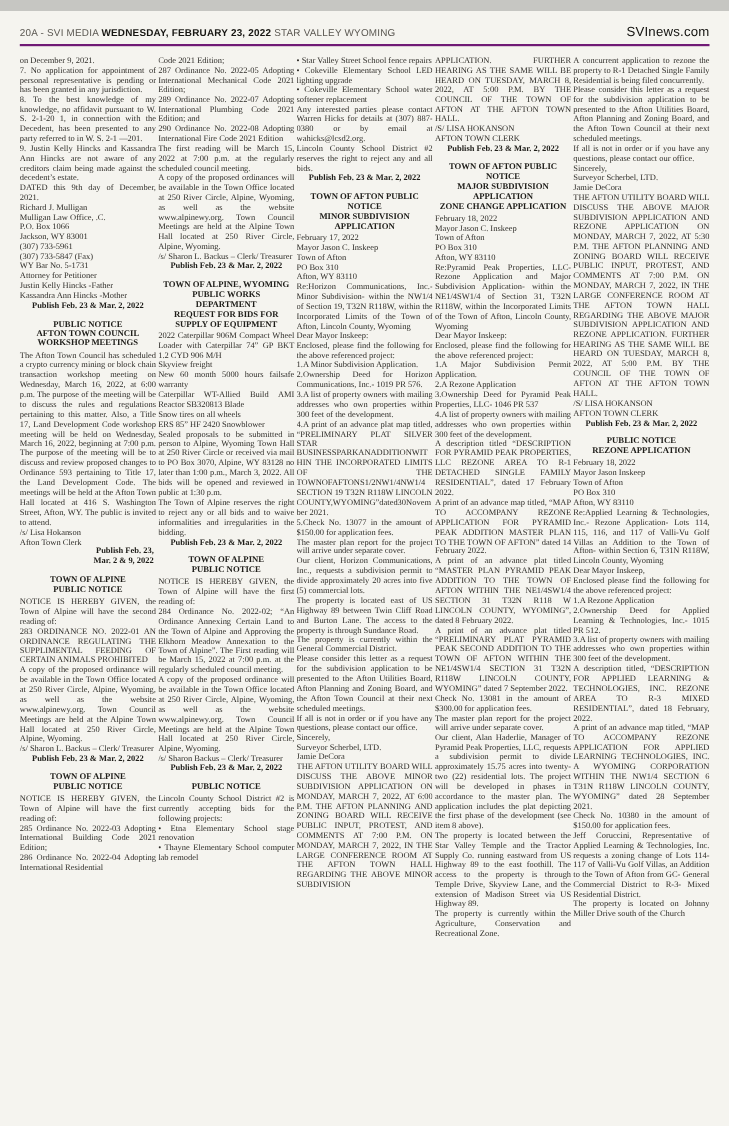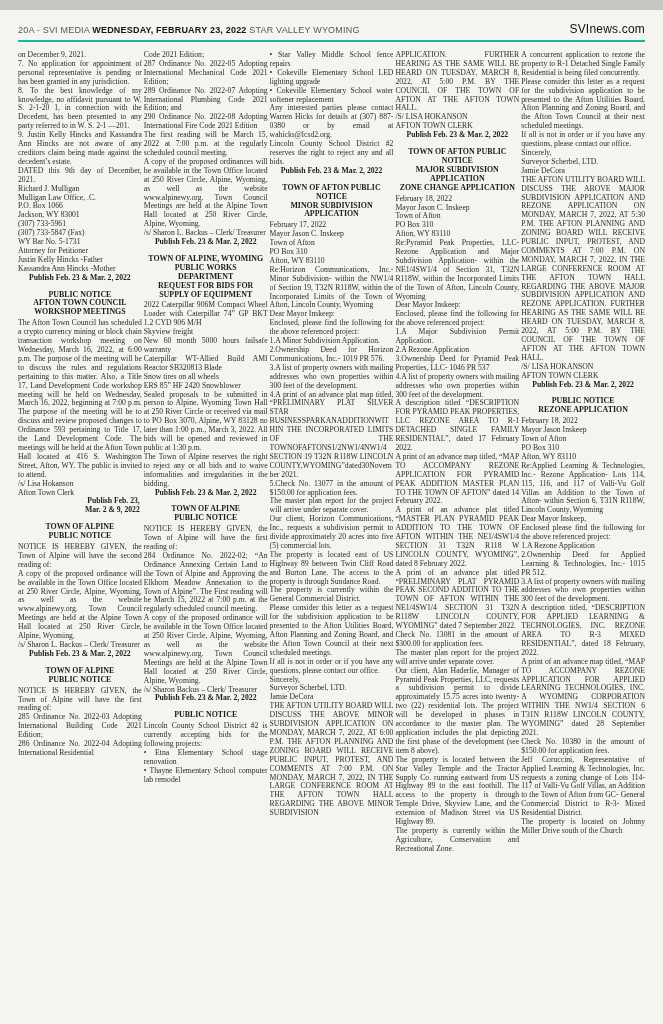--- a/index.html
+++ b/index.html
@@ -11,21 +11,21 @@
     font-family:"Liberation Serif","DejaVu Serif",serif;
     color:#2e2c28;
   }
   .scan-edge-top{position:absolute;top:0;left:0;width:663px;height:10px;background:#c6c6c2;}
   .masthead{
     margin:0 18px;
     padding-top:22px;
     display:flex;align-items:baseline;justify-content:space-between;
     font-family:"Liberation Sans","DejaVu Sans",sans-serif;
     font-size:9px;letter-spacing:.2px;
-    border-bottom:2px solid #14b8a6;
+    border-bottom:2px solid #701a75;
     padding-bottom:4px;
   }
   .masthead .folio{color:#5a5751;}
   .masthead .folio b{color:#171612;font-weight:bold;}
   .masthead .site{font-weight:normal;font-size:12px;color:#12110e;}
   .columns{
     display:flex;gap:2px;
     margin:9px 18px 0 18px;
     height:952px;
     overflow:hidden;
@@ -101,20 +101,21 @@
 AFTON TOWN COUNCIL
 WORKSHOP MEETINGS</div>
         <div class="blk p">The Afton Town Council has scheduled a crypto currency mining or block chain transaction workshop meeting on Wednesday, March 16, 2022, at 6:00 p.m. The purpose of the meeting will be to discuss the rules and regulations pertaining to this matter.  Also, a Title 17, Land Development Code workshop meeting will be held on Wednesday, March 16, 2022, beginning at 7:00 p.m. The purpose of the meeting will be to discuss and review proposed changes to Ordinance 593 pertaining to Title 17, the Land Development Code. The meetings will be held at the Afton Town Hall located at 416 S. Washington Street, Afton, WY. The public is invited to attend.</div>
         <div class="blk lines">/s/ Lisa Hokanson
 Afton Town Clerk</div>
         <div class="blk pubr">Publish Feb. 23,
 Mar. 2 &amp; 9, 2022</div>
         <div class="blk h">TOWN OF ALPINE
 PUBLIC NOTICE</div>
         <div class="blk p">NOTICE IS HEREBY GIVEN, the Town of Alpine will have the second reading of:</div>
+        <div class="blk p">283 ORDINANCE NO. 2022-01 AN ORDINANCE REGULATING THE SUPPLIMENTAL FEEDING OF CERTAIN ANIMALS PROHIBITED</div>
         <div class="blk p">A copy of the proposed ordinance will be available in the Town Office located at 250 River Circle, Alpine, Wyoming, as well as the website www.alpinewy.org.  Town Council Meetings are held at the Alpine Town Hall located at 250 River Circle, Alpine, Wyoming.</div>
         <div class="blk p">/s/ Sharon L. Backus – Clerk/ Treasurer</div>
         <div class="blk pub">Publish Feb. 23 &amp; Mar. 2, 2022</div>
         <div class="blk h">TOWN OF ALPINE
 PUBLIC NOTICE</div>
         <div class="blk p">NOTICE IS HEREBY GIVEN, the Town of Alpine will have the first reading of:</div>
         <div class="blk p">285 Ordinance No. 2022-03 Adopting International Building Code 2021 Edition;</div>
         <div class="blk p">286 Ordinance No. 2022-04 Adopting International Residential</div>
       </div>
       <div class="col">
@@ -146,21 +147,21 @@
         <div class="blk p">284 Ordinance No. 2022-02; “An Ordinance Annexing Certain Land to the Town of Alpine and Approving the Elkhorn Meadow Annexation to the Town of Alpine”. The First reading will be March 15, 2022 at 7:00 p.m. at the regularly scheduled council meeting.</div>
         <div class="blk p">A copy of the proposed ordinance will be available in the Town Office located at 250 River Circle, Alpine, Wyoming, as well as the website www.alpinewy.org.  Town Council Meetings are held at the Alpine Town Hall located at 250 River Circle, Alpine, Wyoming.</div>
         <div class="blk p">/s/ Sharon Backus – Clerk/ Treasurer</div>
         <div class="blk pub">Publish Feb. 23 &amp; Mar. 2, 2022</div>
         <div class="blk h">PUBLIC NOTICE</div>
         <div class="blk p">Lincoln County School District #2 is currently accepting bids for the following projects:</div>
         <div class="blk p">• Etna Elementary School stage renovation</div>
         <div class="blk p">• Thayne Elementary School computer lab remodel</div>
       </div>
       <div class="col">
-        <div class="blk p">• Star Valley Middle School fence repairs</div>
+        <div class="blk p">• Star Valley Street School fence repairs</div>
         <div class="blk p">• Cokeville Elementary School LED lighting upgrade</div>
         <div class="blk p">• Cokeville Elementary School water softener replacement</div>
         <div class="blk p">Any interested parties please contact Warren Hicks for details at (307) 887-0380 or  by email at wahicks@lcsd2.org.</div>
         <div class="blk p">Lincoln County School District #2 reserves the right to reject any and all bids.</div>
         <div class="blk pub">Publish Feb. 23 &amp; Mar. 2, 2022</div>
         <div class="blk h">TOWN OF AFTON PUBLIC
 NOTICE
 MINOR SUBDIVISION
 APPLICATION</div>
         <div class="blk lines">February 17, 2022

